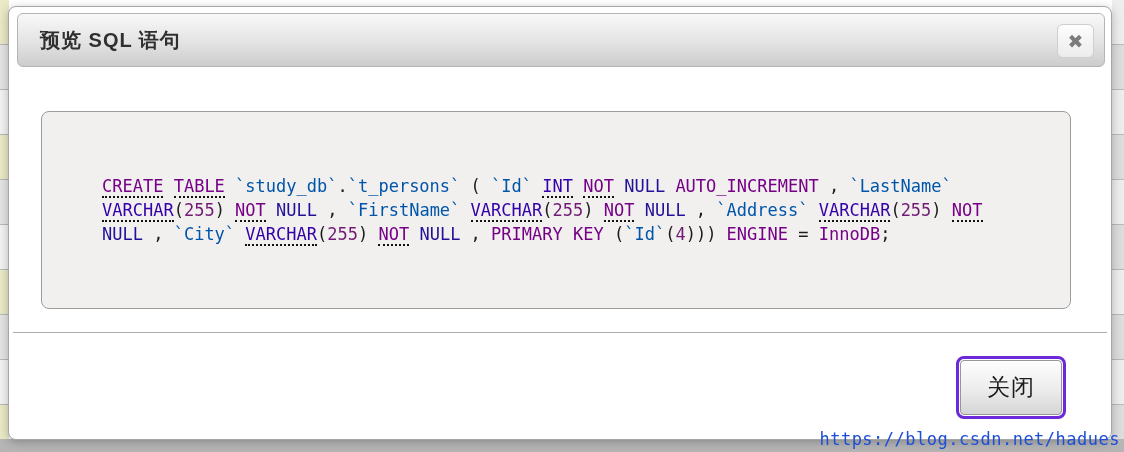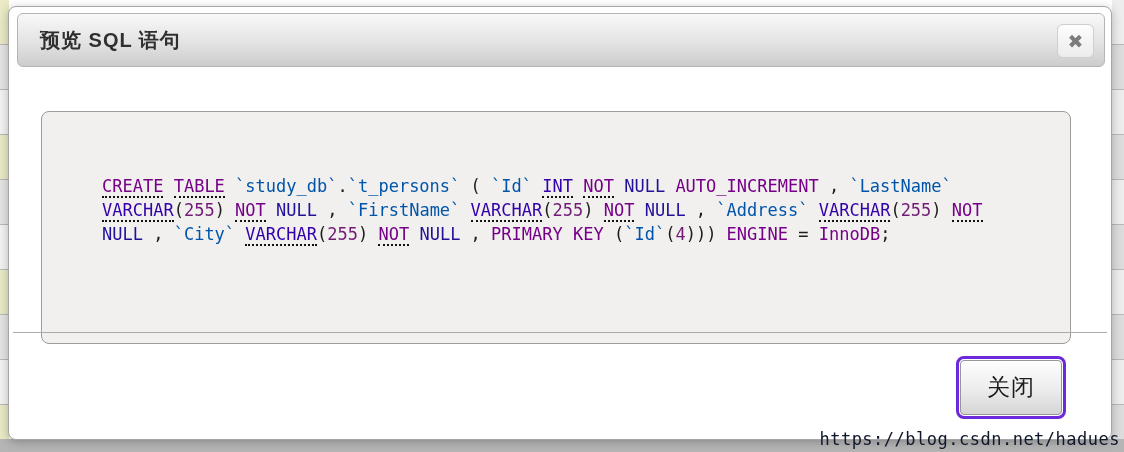--- a/index.html
+++ b/index.html
@@ -30,21 +30,21 @@
   .title-text { position: absolute; left: 22px; top: 0; line-height: 52px;
     font-size: 20px; font-weight: bold; color: #2f2f2f; letter-spacing: 1px; }
   .close-btn { position: absolute; right: 10px; top: 10px; width: 37px; height: 34px;
     border: 1px solid #cfcfcf; border-radius: 6px;
     background: linear-gradient(180deg, #fdfdfd, #ececec);
     display: flex; align-items: center; justify-content: center; cursor: pointer; }
   .close-glyph { font-size: 19px; font-weight: bold; color: #7c7c7c;
     font-family: "DejaVu Sans", sans-serif; line-height: 1; }
 
   
-  .sql-box { position: absolute; left: 32px; right: 40px; top: 104px; height: 233px;
+  .sql-box { position: absolute; left: 32px; right: 40px; top: 104px; height: 198px;
     background: #f1f0ee; border: 1px solid #9c9c9c; border-radius: 8px;
     padding: 62px 40px 0 60px; overflow: hidden; }
   .code-line { white-space: pre; font-family: "DejaVu Sans Mono", "Liberation Mono", monospace;
     font-size: 17px; line-height: 24px; }
   .tk-kw { color: #770088; }
   .tk-ty { color: #3300aa; }
   .tk-id { color: #0055aa; }
   .tk-at { color: #221199; }
   .tk-nu { color: #701a75; }
   .tk-pl { color: #1c1c1c; }
@@ -56,21 +56,21 @@
   .close-action { position: absolute; right: 45px; top: 349px;
     border: 3px solid #6d28d9; border-radius: 8px; padding: 1px; background: #fff;
     cursor: pointer; }
   .close-action-inner { border: 1px solid #969696; border-radius: 4px;
     background: linear-gradient(180deg, #fefefe 0%, #ececec 55%, #d5d5d5 100%);
     padding: 11px 26px; font-size: 23px; color: #1c1c1c; letter-spacing: 1px; }
 
   
   .watermark { position: absolute; right: 4px; bottom: 3px; z-index: 50;
     font-family: "DejaVu Sans Mono", "Liberation Mono", monospace;
-    font-size: 17px; color: #0f172a; letter-spacing: 0.5px; }
+    font-size: 17px; color: #1d4ed8; letter-spacing: 0.5px; }
 </style>
 </head>
 <body>
 
 <div class="page-bg">
   <div class="strip-left"></div>
   <div class="strip-right"></div>
   <div class="bottom-bar"></div>
 </div>
 

